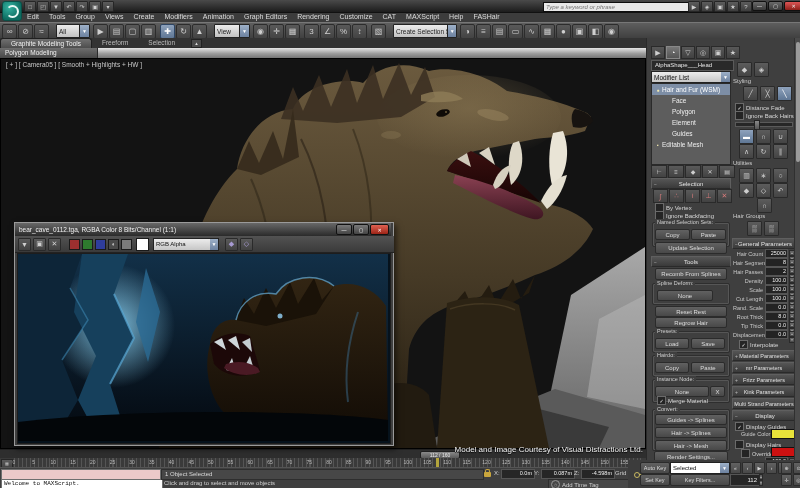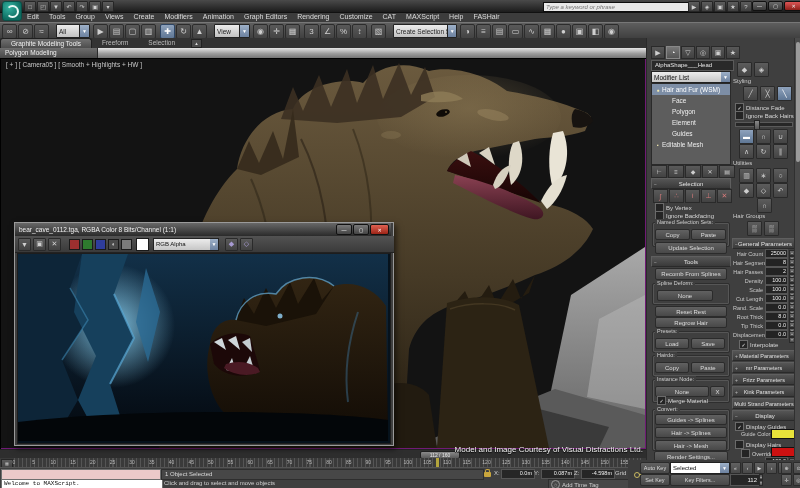--- a/index.html
+++ b/index.html
@@ -48,21 +48,21 @@
   .rtab{font-size:6.5px;color:#bdbdbd;padding:0 10px;line-height:10px;}
   .rtab.active{background:linear-gradient(#707070,#4d4d4d);color:#f2f2f2;border:1px solid #202020;border-bottom:none;
                border-radius:3px 3px 0 0;line-height:9px;}
   #ribcollapse{width:9px;height:7px;margin-left:6px;font-size:5px;color:#ddd;background:#4a4a4a;border:1px solid #222;
                display:flex;align-items:center;justify-content:center;}
   #panelstrip{left:0;top:48px;width:646px;height:10px;background:linear-gradient(#e6e6e6,#9d9d9d 55%,#757575);}
   #paneltab{left:0;top:0;width:92px;height:10px;background:linear-gradient(#6e6e6e,#474747);border-right:1px solid #2a2a2a;
             color:#efefef;font-size:6.5px;line-height:10px;padding-left:5px;}
 
   
-  #viewport{left:0;top:58px;width:646px;height:391px;background:#701a75;border:1px solid #000;}
+  #viewport{left:0;top:58px;width:646px;height:391px;background:#000000;border:1px solid #000;}
   #vplabel{left:5px;top:2px;font-size:6.5px;color:#c9c9c9;z-index:3;}
   #vpcredit{left:428px;top:386px;width:214px;text-align:right;font-size:8px;color:#f2f2f2;z-index:3;
             text-shadow:0 1px 1px #000;}
 
   
   #rw{left:14px;top:222px;width:378px;height:222px;background:#3f3f3f;border:1px solid #9a9a9a;
       box-shadow:2px 3px 6px rgba(0,0,0,.6);z-index:5;}
   #rwtitle{left:0;top:0;width:376px;height:13px;background:linear-gradient(#686868,#2a2a2a);display:flex;align-items:center;
            border-bottom:1px solid #1a1a1a;}
   #rwtitle .t{font-size:6.5px;color:#f0f0f0;padding-left:4px;white-space:nowrap;}

